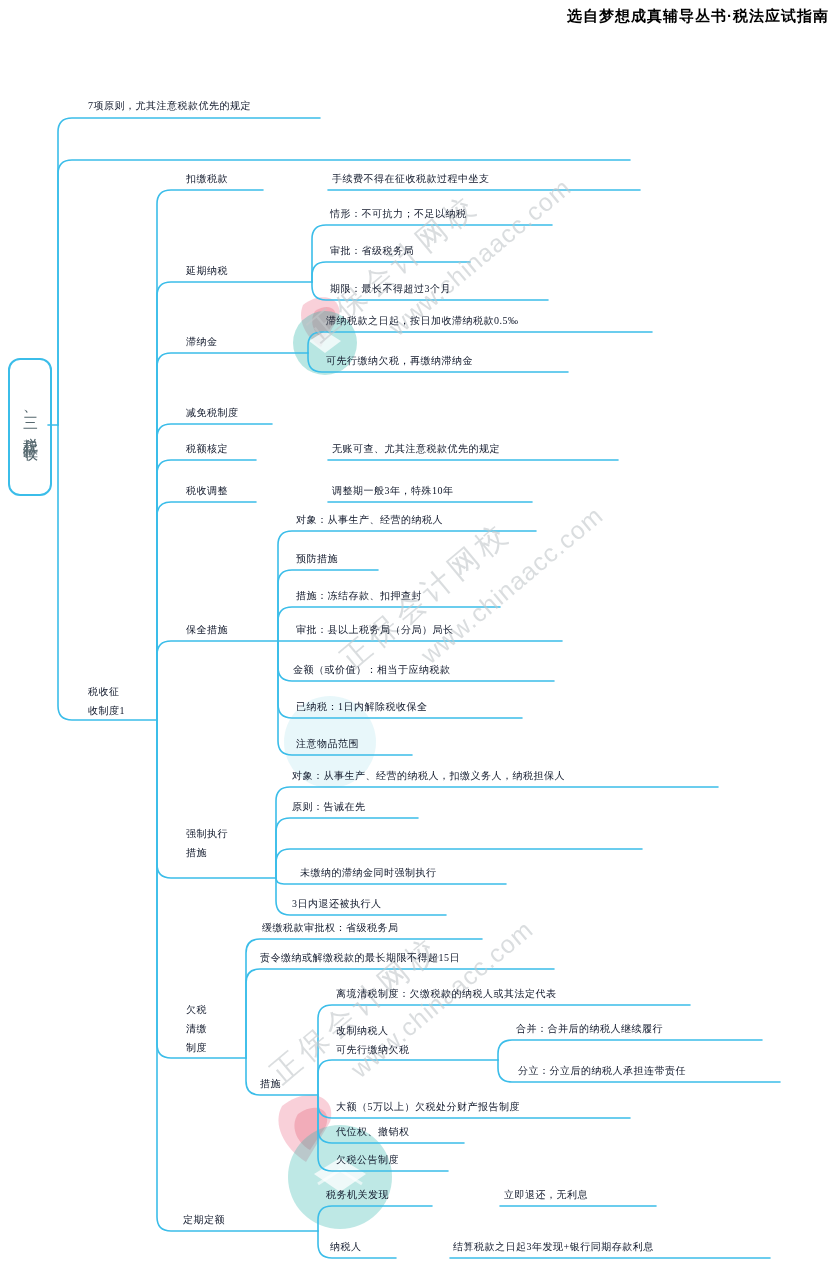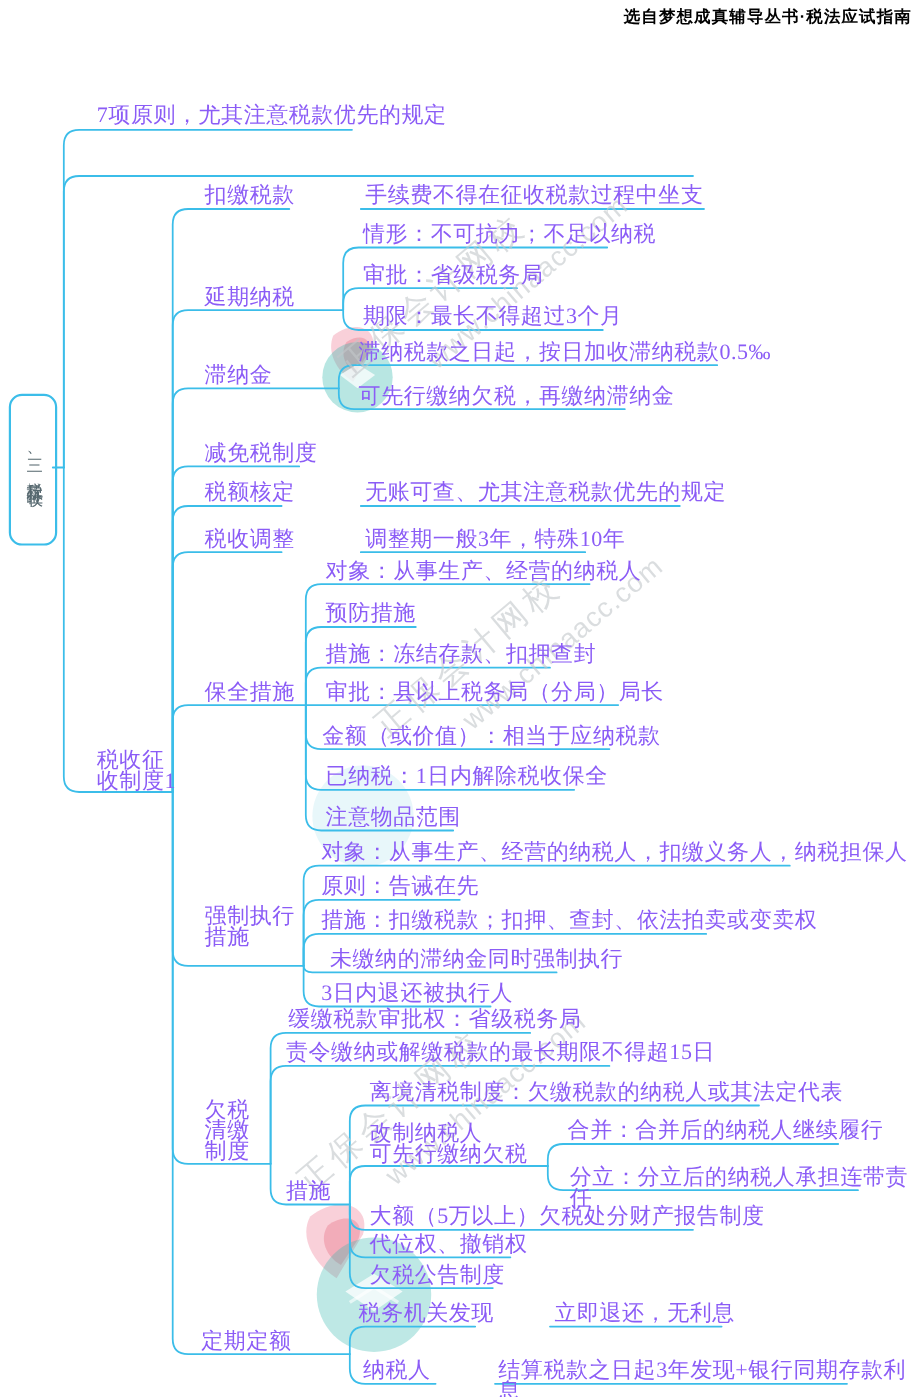--- a/index.html
+++ b/index.html
@@ -3,21 +3,21 @@
 <meta charset="utf-8">
 <style>
   html,body{margin:0;padding:0;background:#fff;}
   #page{position:relative;width:835px;height:1270px;background:#fff;overflow:hidden;
         font-family:"Liberation Serif","DejaVu Serif",serif;}
   .hdr{position:absolute;top:6px;right:6px;font:700 15px/1.3 "Liberation Sans","DejaVu Sans",sans-serif;
        color:#000;letter-spacing:1px;}
   .root{position:absolute;left:8px;top:358px;width:40px;height:134px;border:2px solid #3bbde9;
         border-radius:12px;display:flex;align-items:center;justify-content:center;
         writing-mode:vertical-rl;font-size:15px;color:#56686f;letter-spacing:3px;}
-  .nl{position:absolute;font-size:20px;line-height:19px;color:#8b5cf6;white-space:pre-line;
+  .nl{position:absolute;font-size:10px;line-height:19px;color:#0f172a;white-space:pre-line;
       letter-spacing:0.5px;}
   svg.lines{position:absolute;left:0;top:0;pointer-events:none;}
   .wm{position:absolute;transform:rotate(-40deg);transform-origin:0 0;color:#c3c8cb;opacity:.6;
       pointer-events:none;font-family:"Liberation Sans","DejaVu Sans",sans-serif;}
   .wm .b{font-size:30px;letter-spacing:5px;}
   .wm .s{font-size:25px;margin:12px 0 0 64px;letter-spacing:1px;}
 </style>
 </head>
 <body>
 
@@ -139,21 +139,20 @@
   <div class="nl" style="left:296px;top:586px">措施：冻结存款、扣押查封</div>
   <div class="nl" style="left:293px;top:660px">金额（或价值）：相当于应纳税款</div>
   <div class="nl" style="left:296px;top:620px">审批：县以上税务局（分局）局长</div>
   <div class="nl" style="left:296px;top:697px">已纳税：1日内解除税收保全</div>
   <div class="nl" style="left:296px;top:734px">注意物品范围</div>
 
   <div class="nl" style="left:186px;top:824px">强制执行
 措施</div>
   <div class="nl" style="left:292px;top:766px">对象：从事生产、经营的纳税人，扣缴义务人，纳税担保人</div>
   <div class="nl" style="left:292px;top:797px">原则：告诫在先</div>
-  <div class="nl" style="left:292px;top:828px">措施：扣缴税款；扣押、查封、依法拍卖或变卖权</div>
   <div class="nl" style="left:300px;top:863px">未缴纳的滞纳金同时强制执行</div>
   <div class="nl" style="left:292px;top:894px">3日内退还被执行人</div>
 
   <div class="nl" style="left:186px;top:1000px">欠税
 清缴
 制度</div>
   <div class="nl" style="left:262px;top:918px">缓缴税款审批权：省级税务局</div>
   <div class="nl" style="left:260px;top:948px">责令缴纳或解缴税款的最长期限不得超15日</div>
   <div class="nl" style="left:260px;top:1074px">措施</div>
   <div class="nl" style="left:336px;top:984px">离境清税制度：欠缴税款的纳税人或其法定代表</div>

